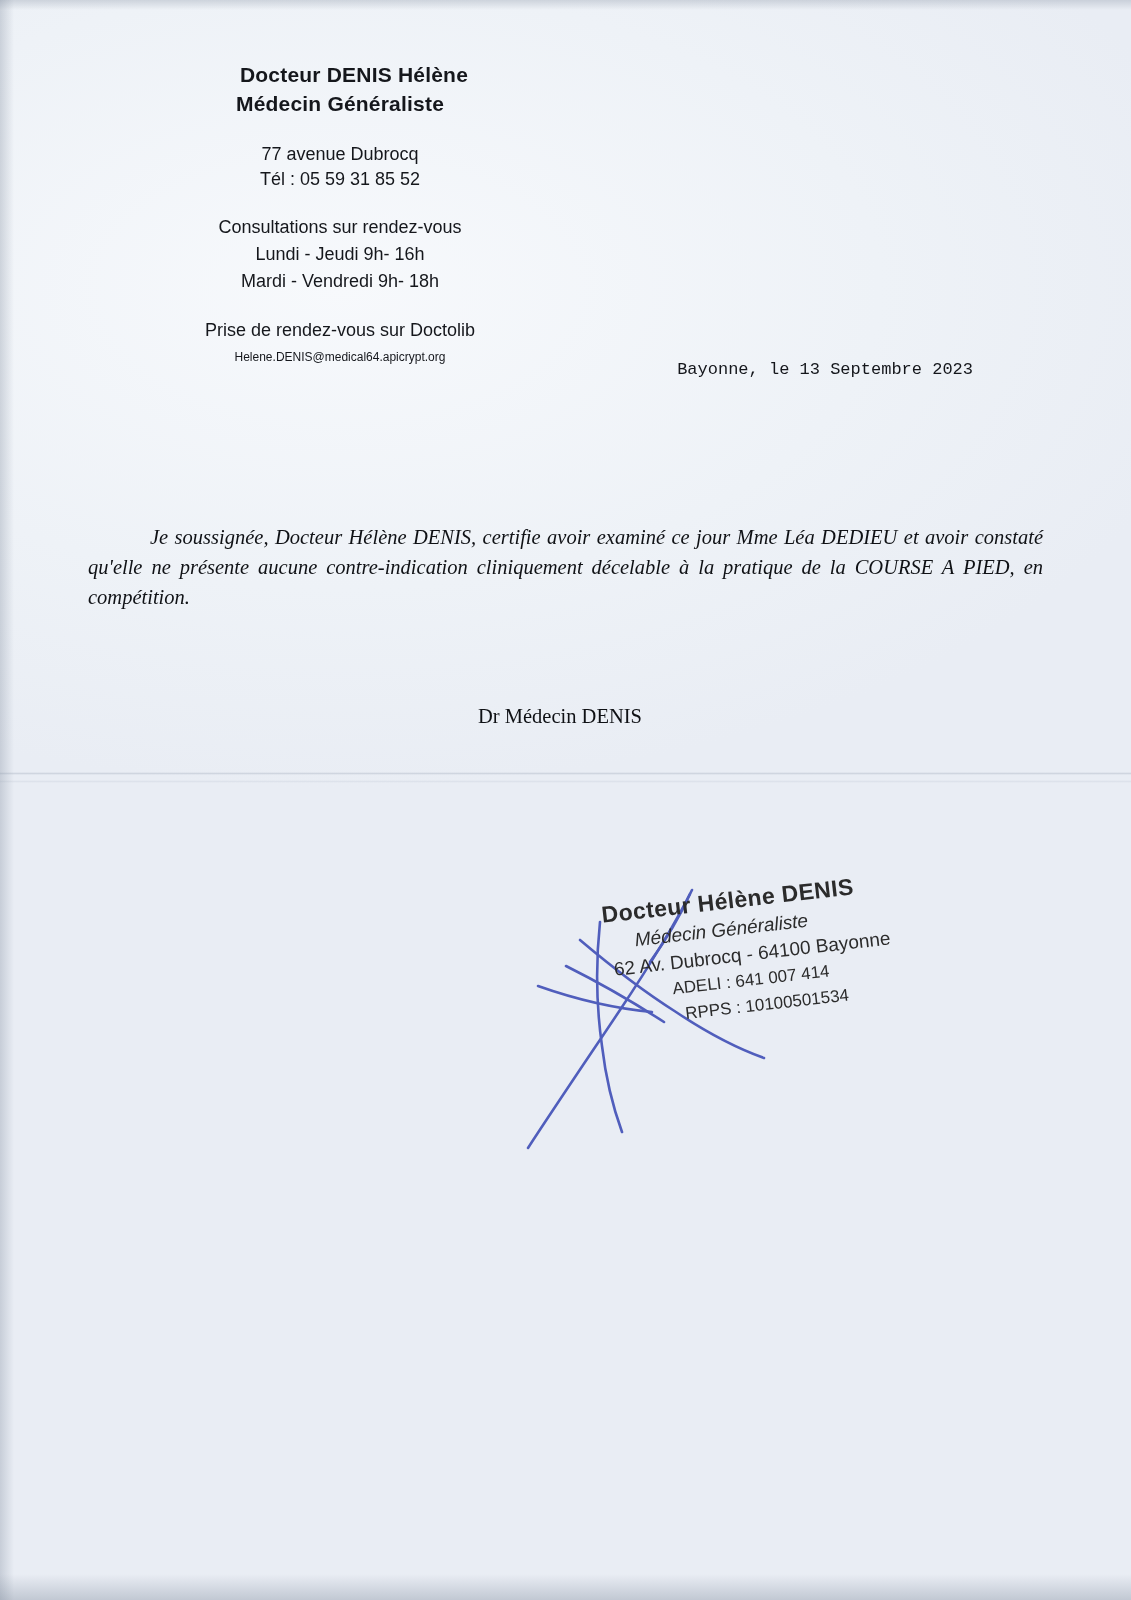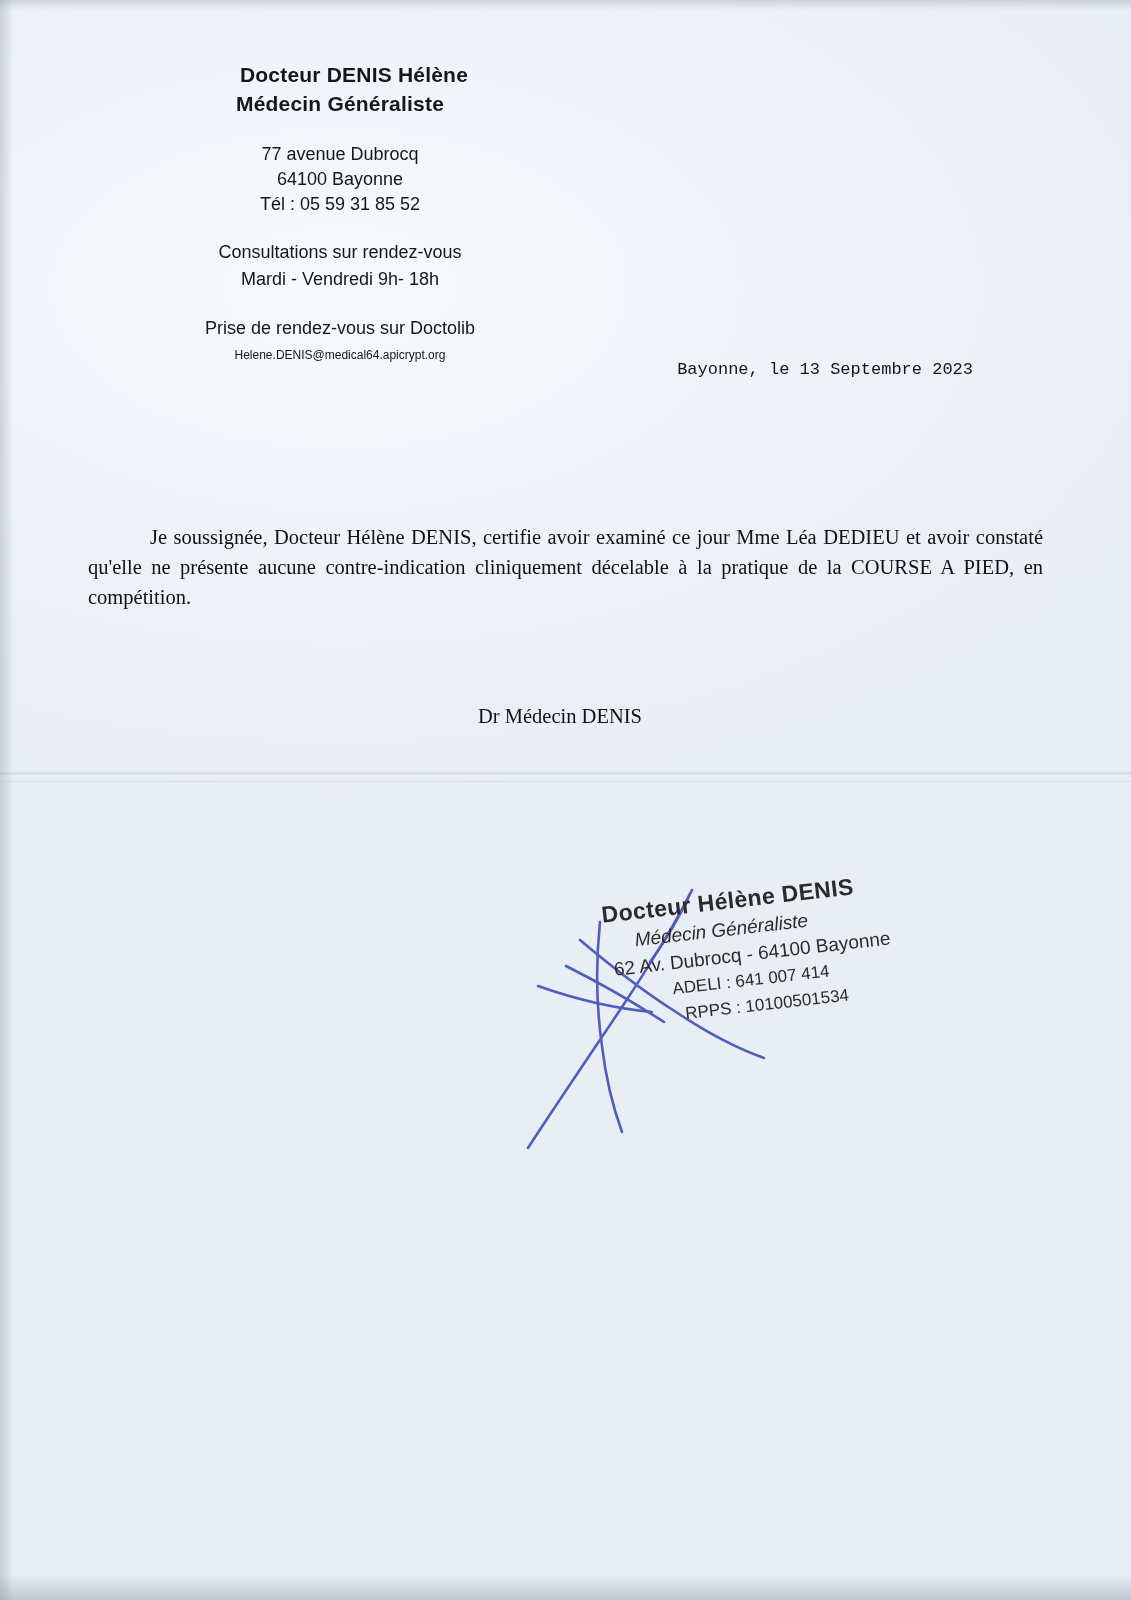--- a/index.html
+++ b/index.html
@@ -120,20 +120,21 @@
     top: 522px;
     left: 88px;
     width: 955px;
     color: #0f1115;
   }
   #body-text p {
     margin: 0;
     font-size: 20.5px;
     line-height: 30px;
     text-align: justify;
+    font-style: italic;
   }
   #body-text p.first {
     text-indent: 62px;
   }
   #body-text .para-gap { height: 46px; }
   #sig-name {
     position: absolute;
     top: 705px;
     left: 478px;
     font-size: 20.5px;
@@ -202,26 +203,26 @@
   <div class="fold f1"></div>
   <div class="fold f2"></div>
 
   <div id="letterhead">
     <div class="name">Docteur DENIS Hélène</div>
     <div class="role">Médecin Généraliste</div>
 
     <div class="block-gap-1"></div>
 
     <div class="addr-line">77 avenue Dubrocq</div>
-    <div class="addr-line">64100 Bayonne</div>
     <div class="addr-line">Tél : 05 59 31 85 52</div>
 
     <div class="block-gap-2"></div>
 
     <div class="hours-title">Consultations sur rendez-vous</div>
+    <div class="hours-line">Lundi - Jeudi   9h- 16h</div>
     <div class="hours-line">Mardi - Vendredi   9h- 18h</div>
 
     <div class="block-gap-3"></div>
 
     <div class="booking-line">Prise de rendez-vous sur Doctolib</div>
     <div class="email-line">Helene.DENIS@medical64.apicrypt.org</div>
   </div>
 
   <div id="date-line">Bayonne, le 13 Septembre 2023</div>
 

